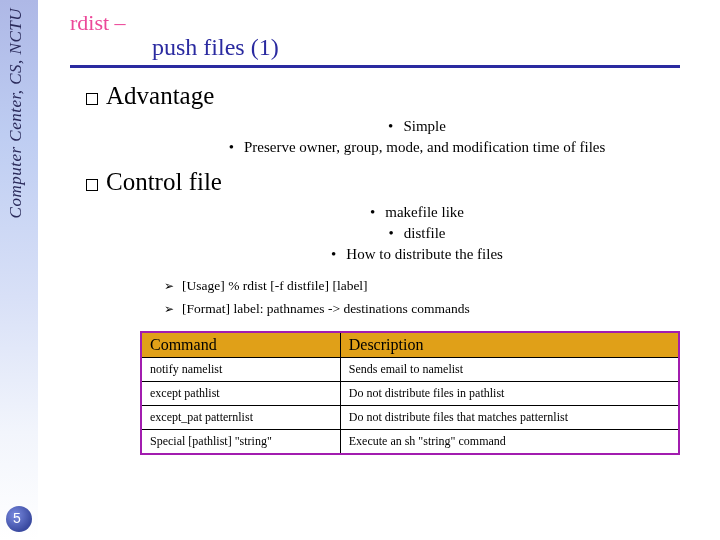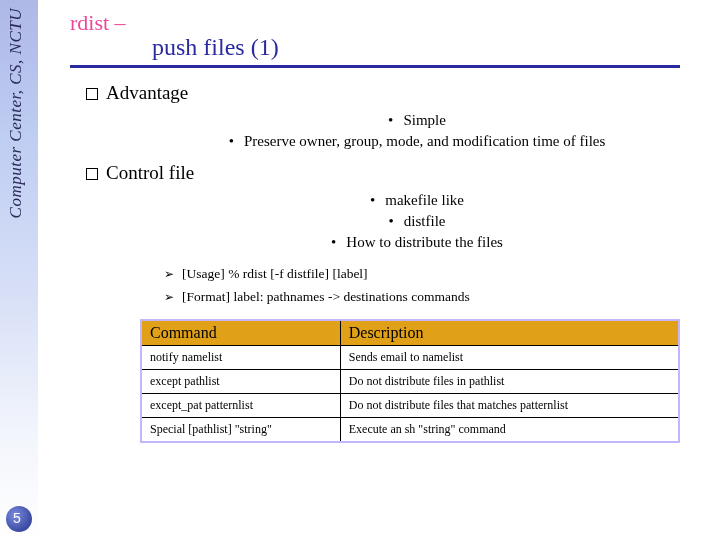--- a/index.html
+++ b/index.html
@@ -66,21 +66,21 @@
   }
   .title-rule {
     height: 3px;
     background: #2a2aa0;
     margin-top: 4px;
     margin-bottom: 14px;
     width: 610px;
   }
   .bullet-list { margin-left: 16px; }
   .outline-item {
-    font-size: 19px;
+    font-size: 25px;
     color: #000;
     margin-bottom: 6px;
     font-family: Liberation Serif, serif;
   }
   .outline-marker {
     display: inline-block;
     width: 12px; height: 12px;
     border: 1.5px solid #000;
     margin-right: 8px;
     position: relative;
@@ -111,21 +111,21 @@
   }
   .arrow-item::before {
     content: "➢";
     margin-right: 8px;
     font-size: 12px;
   }
   .cmd-table {
     border-collapse: collapse;
     margin-left: 54px;
     margin-top: 2px;
-    border: 2px solid #c4b5fd;
+    border: 2px solid #a21caf;
     width: 540px;
   }
   .cmd-table th {
     background: #e0a018;
     font-weight: normal;
     text-align: left;
     font-size: 16px;
     padding: 3px 8px;
     border: 1px solid #000;
   }

